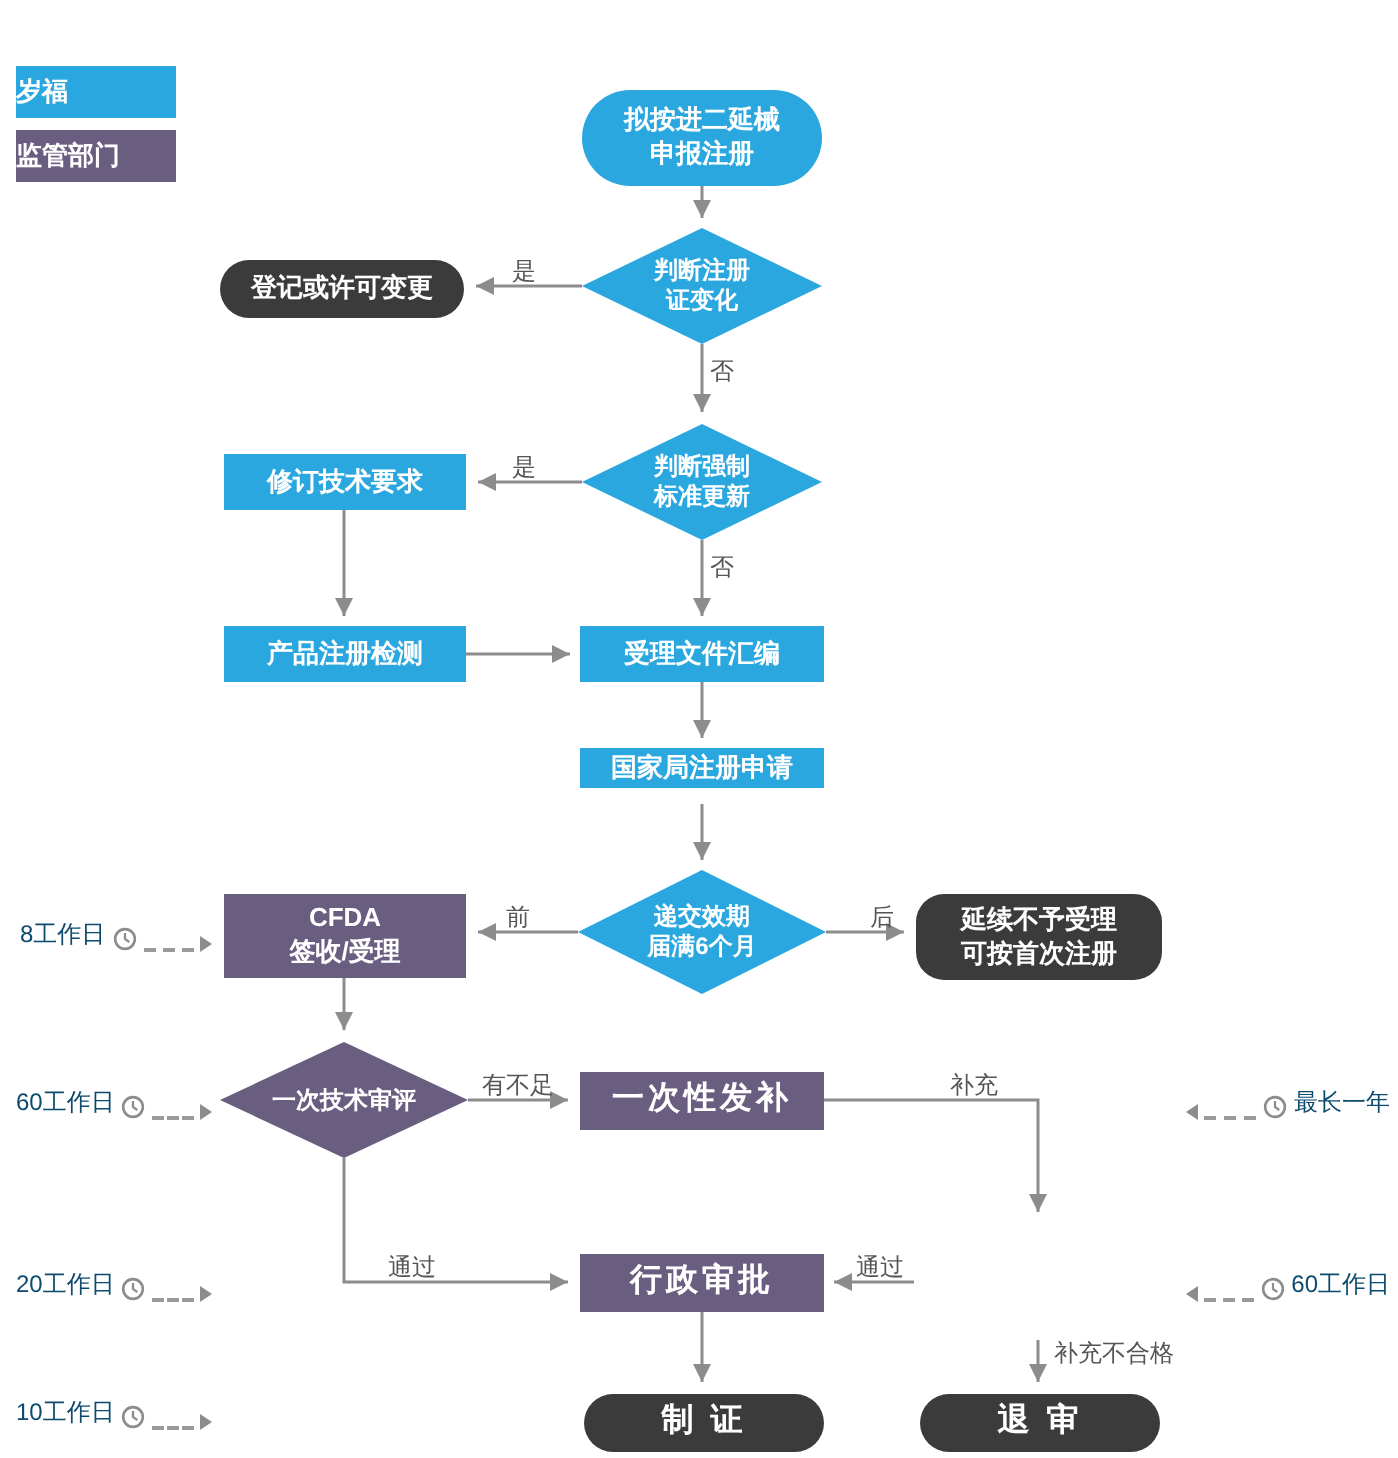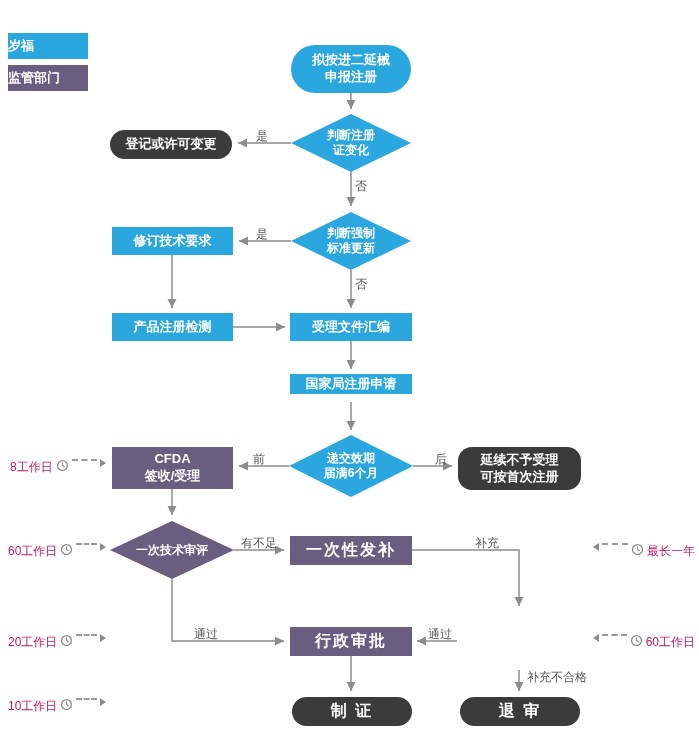--- a/index.html
+++ b/index.html
@@ -25,22 +25,22 @@
   .dlabel { position:absolute; left:0; top:0; right:0; bottom:0; display:flex; align-items:center;
             justify-content:center; text-align:center; color:#fff; font-weight:bold; font-size:12px;
             line-height:1.25; white-space:pre-line; }
 
   .elabel { position:absolute; z-index:3; font-size:12px; color:#555; transform:translate(-50%,-50%);
             white-space:nowrap; }
 
   .legend { position:absolute; z-index:2; display:flex; align-items:center; 
             color:#fff; font-weight:bold; font-size:13px; }
 
-  .timing { position:absolute; z-index:3; display:flex; align-items:flex-start; gap:3px;
-            font-size:12px; color:#be185d; white-space:nowrap; }
+  .timing { position:absolute; z-index:3; display:flex; align-items:flex-end; gap:3px;
+            font-size:12px; color:#0c4a6e; white-space:nowrap; }
   .dash { flex:1 1 auto; height:0; border-top:2px dashed #9a9a9a; }
   .tri-r { flex:0 0 auto; width:0; height:0; border-top:4px solid transparent; border-bottom:4px solid transparent; border-left:6px solid #8c8c8c; }
   .tri-l { flex:0 0 auto; width:0; height:0; border-top:4px solid transparent; border-bottom:4px solid transparent; border-right:6px solid #8c8c8c; }
   .clock { flex:0 0 auto; display:inline-flex; }
 </style>
 </head>
 <body>
 
 <div id="canvas">
 

